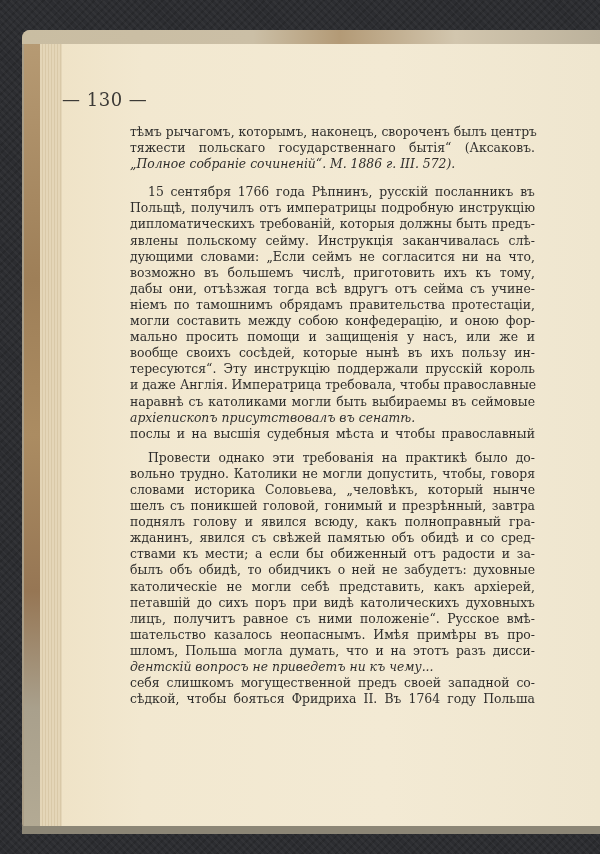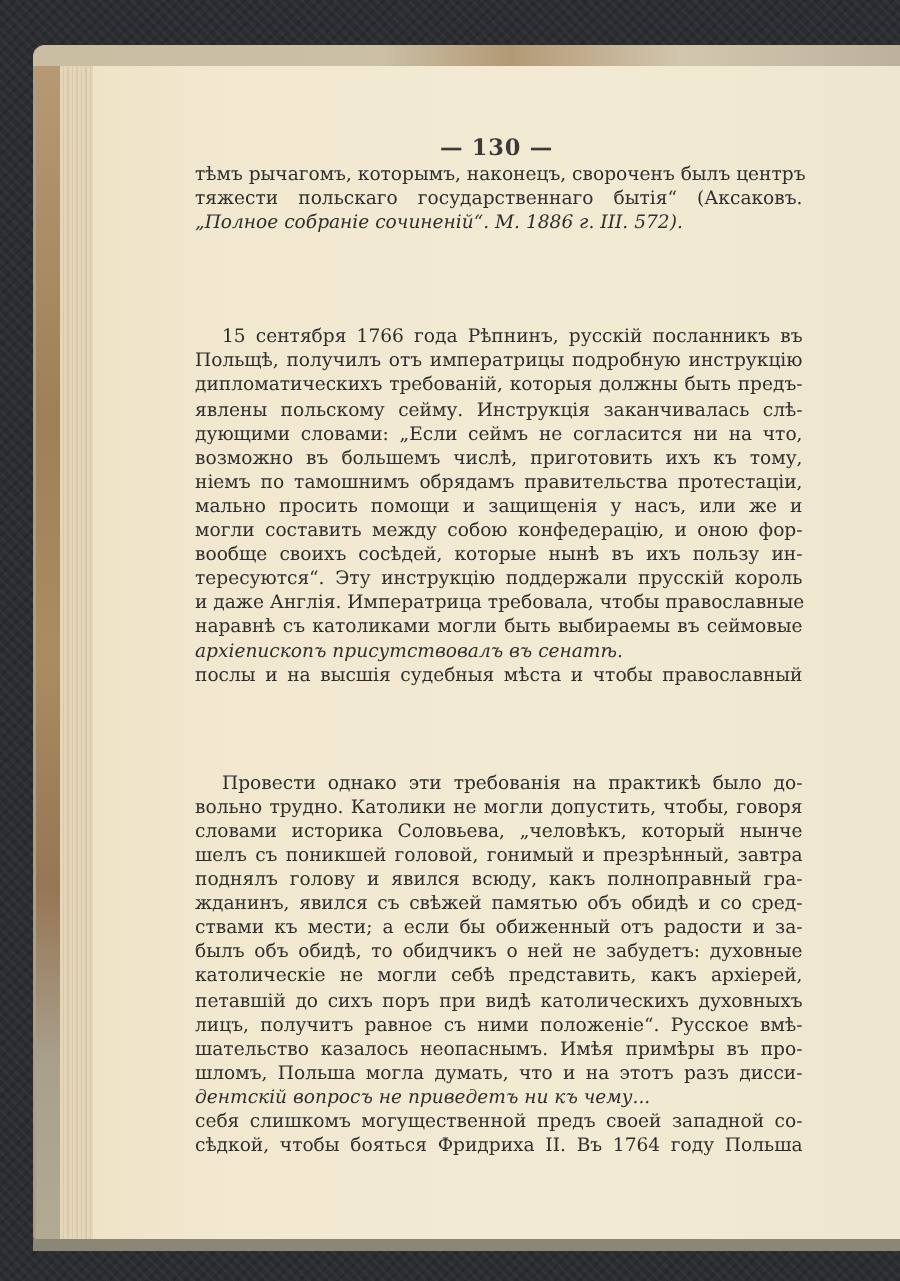--- a/index.html
+++ b/index.html
@@ -65,30 +65,29 @@
       top: 44px;
       width: 538px;
       height: 782px;
       background: linear-gradient(90deg, #efe3c7 0%, #f2e8d0 15%, #f3ead4 60%, #efe6cf 100%);
     }
     .page-number {
       position: absolute;
       left: 0;
       top: 45px;
       width: 100%;
-      text-align: center;
-      font-size: 15px;
-      font-weight: bold;
+      font-size: 18px;
+      font-weight: normal;
       color: #3c3a36;
       letter-spacing: 0.5px;
     }
     .text-block {
       position: absolute;
       left: 68px;
-      top: 64px;
+      top: 80px;
       width: 405px;
       color: #2f2e2c;
       font-size: 12.4px;
       line-height: 16.1px;
     }
     .para {
       margin: 0;
       text-align: justify;
       text-align-last: justify;
     }
@@ -98,21 +97,20 @@
       text-align: justify;
       text-align-last: justify;
       height: 16.1px;
     }
     .line.last {
       text-align-last: left;
       font-style: italic;
     }
     .indent {
       padding-left: 18px;
-      margin-top: 48px;
     }
     .gap {
       height: 8px;
     }
   </style>
 </head>
 <body>
 
 <div class="cover"></div>
 <div class="cover-top"></div>
@@ -130,23 +128,24 @@
         <span class="line last">„Полное собраніе сочиненій“. М. 1886 г. III. 572).</span>
       </div>
       <div class="gap" style="height: 12px;"></div>
       <div class="para">
         <span class="line indent">15 сентября 1766 года Рѣпнинъ, русскій посланникъ въ</span>
         <span class="line">Польщѣ, получилъ отъ императрицы подробную инструкцію</span>
         <span class="line">дипломатическихъ требованій, которыя должны быть предъ-</span>
         <span class="line">явлены польскому сейму. Инструкція заканчивалась слѣ-</span>
         <span class="line">дующими словами: „Если сеймъ не согласится ни на что,</span>
         <span class="line">возможно въ большемъ числѣ, приготовить ихъ къ тому,</span>
+        <span class="line">дабы они, отъѣзжая тогда всѣ вдругъ отъ сейма съ учине-</span>
         <span class="line">ніемъ по тамошнимъ обрядамъ правительства протестаціи,</span>
+        <span class="line">могли составить между собою конфедерацію, и оною фор-</span>
         <span class="line">мально просить помощи и защищенія у насъ, или же и</span>
-        <span class="line">могли составить между собою конфедерацію, и оною фор-</span>
         <span class="line">вообще своихъ сосѣдей, которые нынѣ въ ихъ пользу ин-</span>
         <span class="line">тересуются“. Эту инструкцію поддержали прусскій король</span>
         <span class="line">и даже Англія. Императрица требовала, чтобы православные</span>
         <span class="line">наравнѣ съ католиками могли быть выбираемы въ сеймовые</span>
         <span class="line last">архіепископъ присутствовалъ въ сенатѣ.</span>
         <span class="line">послы и на высшія судебныя мѣста и чтобы православный</span>
       </div>
       <div class="gap"></div>
       <div class="para">
         <span class="line indent">Провести однако эти требованія на практикѣ было до-</span>

